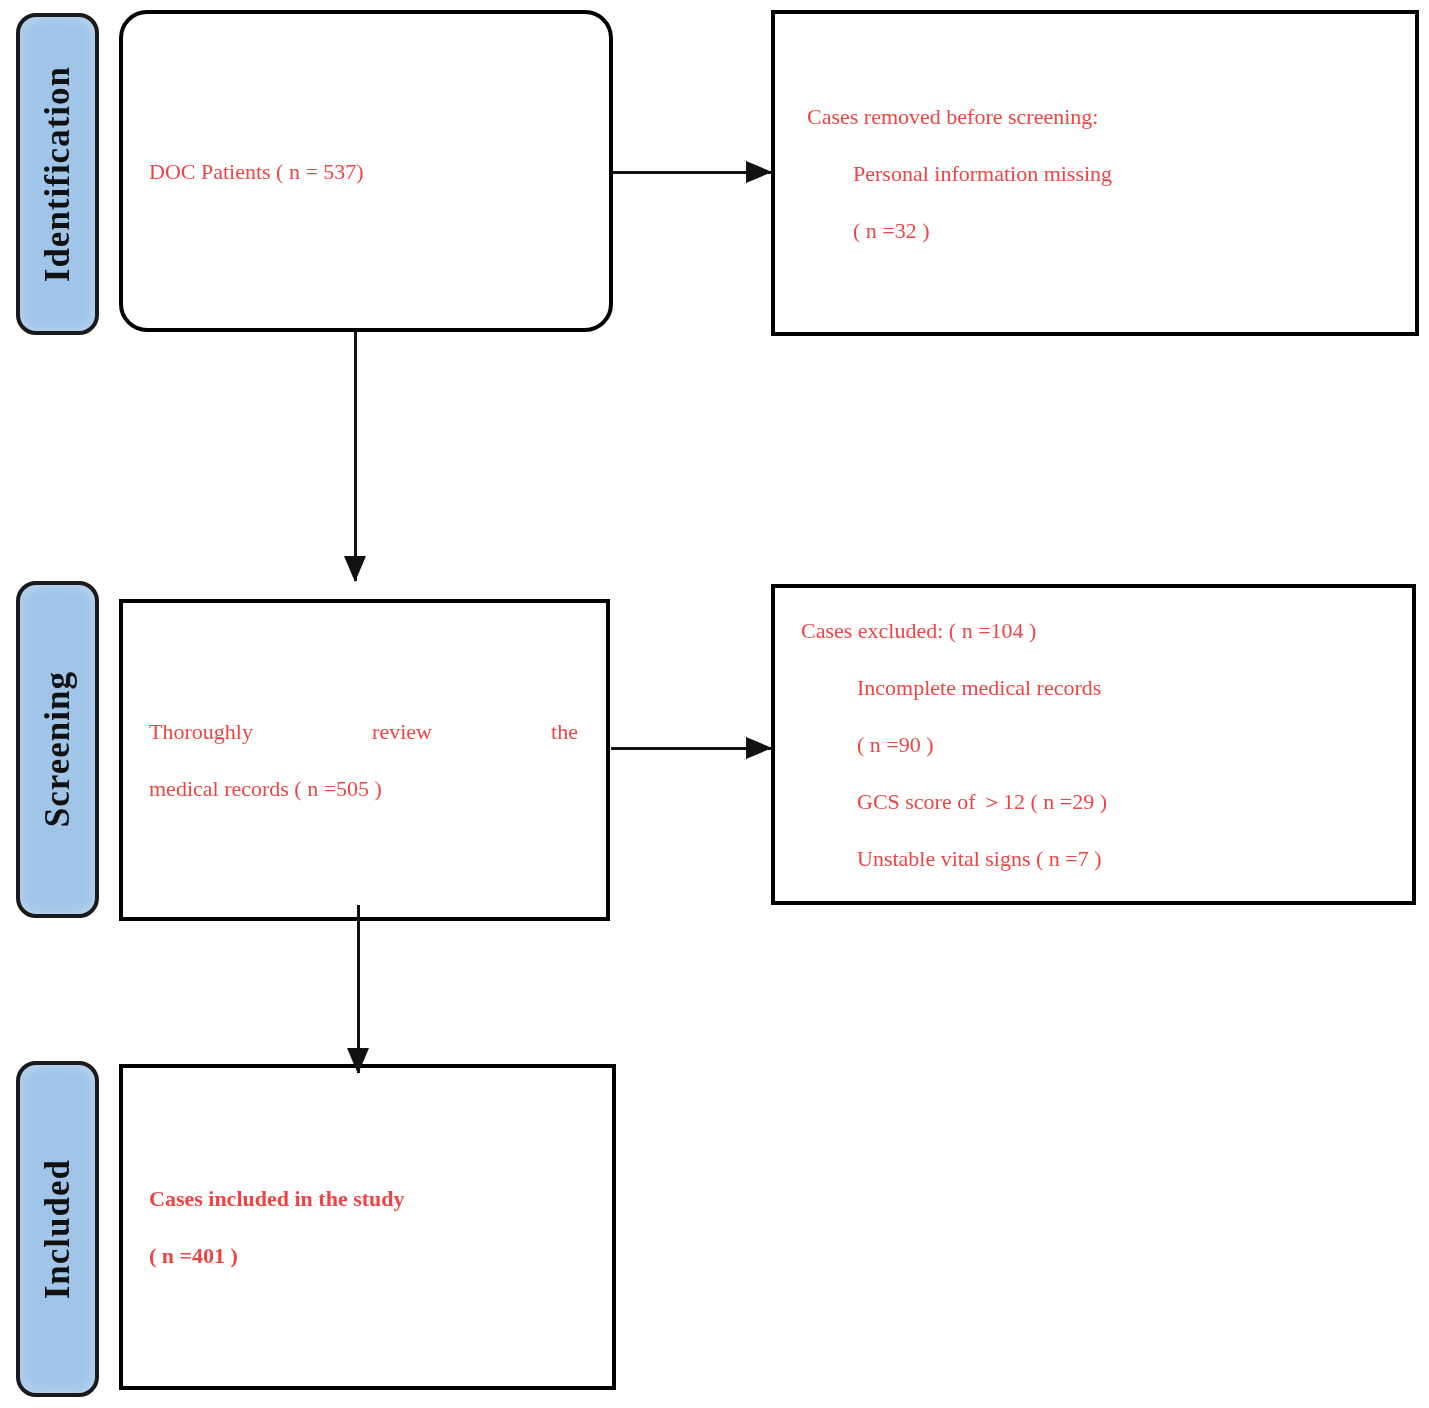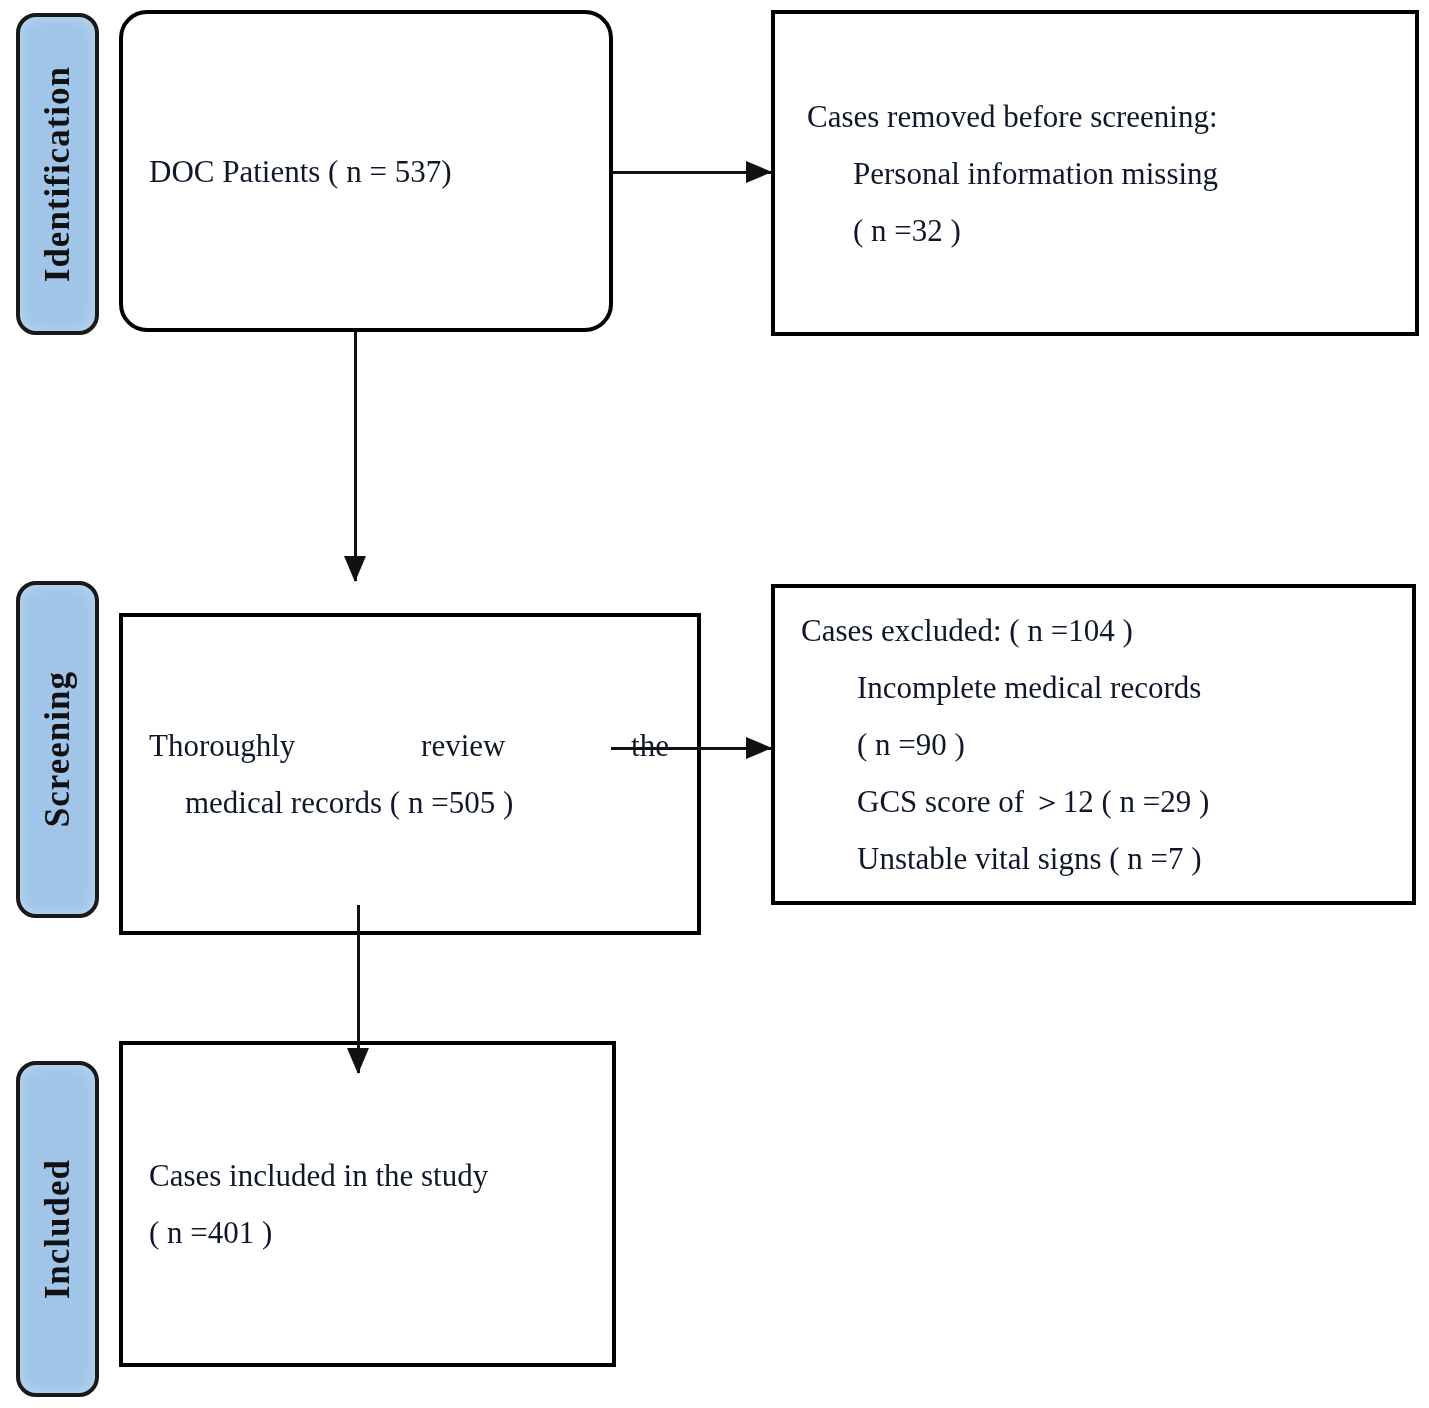--- a/index.html
+++ b/index.html
@@ -46,47 +46,47 @@
     border: 4px solid #000000;
   }
   .box-inner {
     position: absolute;
     inset: 0;
     display: flex;
     flex-direction: column;
     justify-content: center;
   }
   .line {
-    font-size: 31px;
+    font-size: 22px;
     line-height: 57px;
-    color: #0f172a;
+    color: #ef4444;
     white-space: nowrap;
   }
-  .line.wrapok { white-space: normal; margin-left: 36px; }
+  .line.wrapok { white-space: normal; }
   .line.indent { padding-left: 46px; }
   .line.justify {
     text-align: justify;
     text-align-last: justify;
     white-space: normal;
   }
 
   #box-doc-patients   { left: 119px; top: 10px;   width: 494px; height: 322px; border-radius: 28px; }
   #box-doc-patients .box-inner   { padding: 0 20px 0 26px; }
 
   #box-cases-removed  { left: 771px; top: 10px;   width: 648px; height: 326px; }
   #box-cases-removed .box-inner  { padding: 0 20px 0 32px; }
 
-  #box-review-records { left: 119px; top: 613px;  width: 582px; height: 322px; }
+  #box-review-records { left: 119px; top: 599px;  width: 491px; height: 322px; }
   #box-review-records .box-inner { padding: 0 28px 0 26px; }
 
   #box-cases-excluded { left: 771px; top: 584px;  width: 645px; height: 321px; }
   #box-cases-excluded .box-inner { padding: 0 14px 0 26px; }
   #box-cases-excluded .line.indent { padding-left: 56px; }
 
-  #box-cases-included { left: 119px; top: 1041px; width: 497px; height: 326px; }
+  #box-cases-included { left: 119px; top: 1064px; width: 497px; height: 326px; font-weight: bold; }
   #box-cases-included .box-inner { padding: 0 20px 0 26px; }
 
   
   .arrow-h {
     position: absolute;
     height: 3px;
     background: #111111;
   }
   .arrow-h::after {
     content: "";

